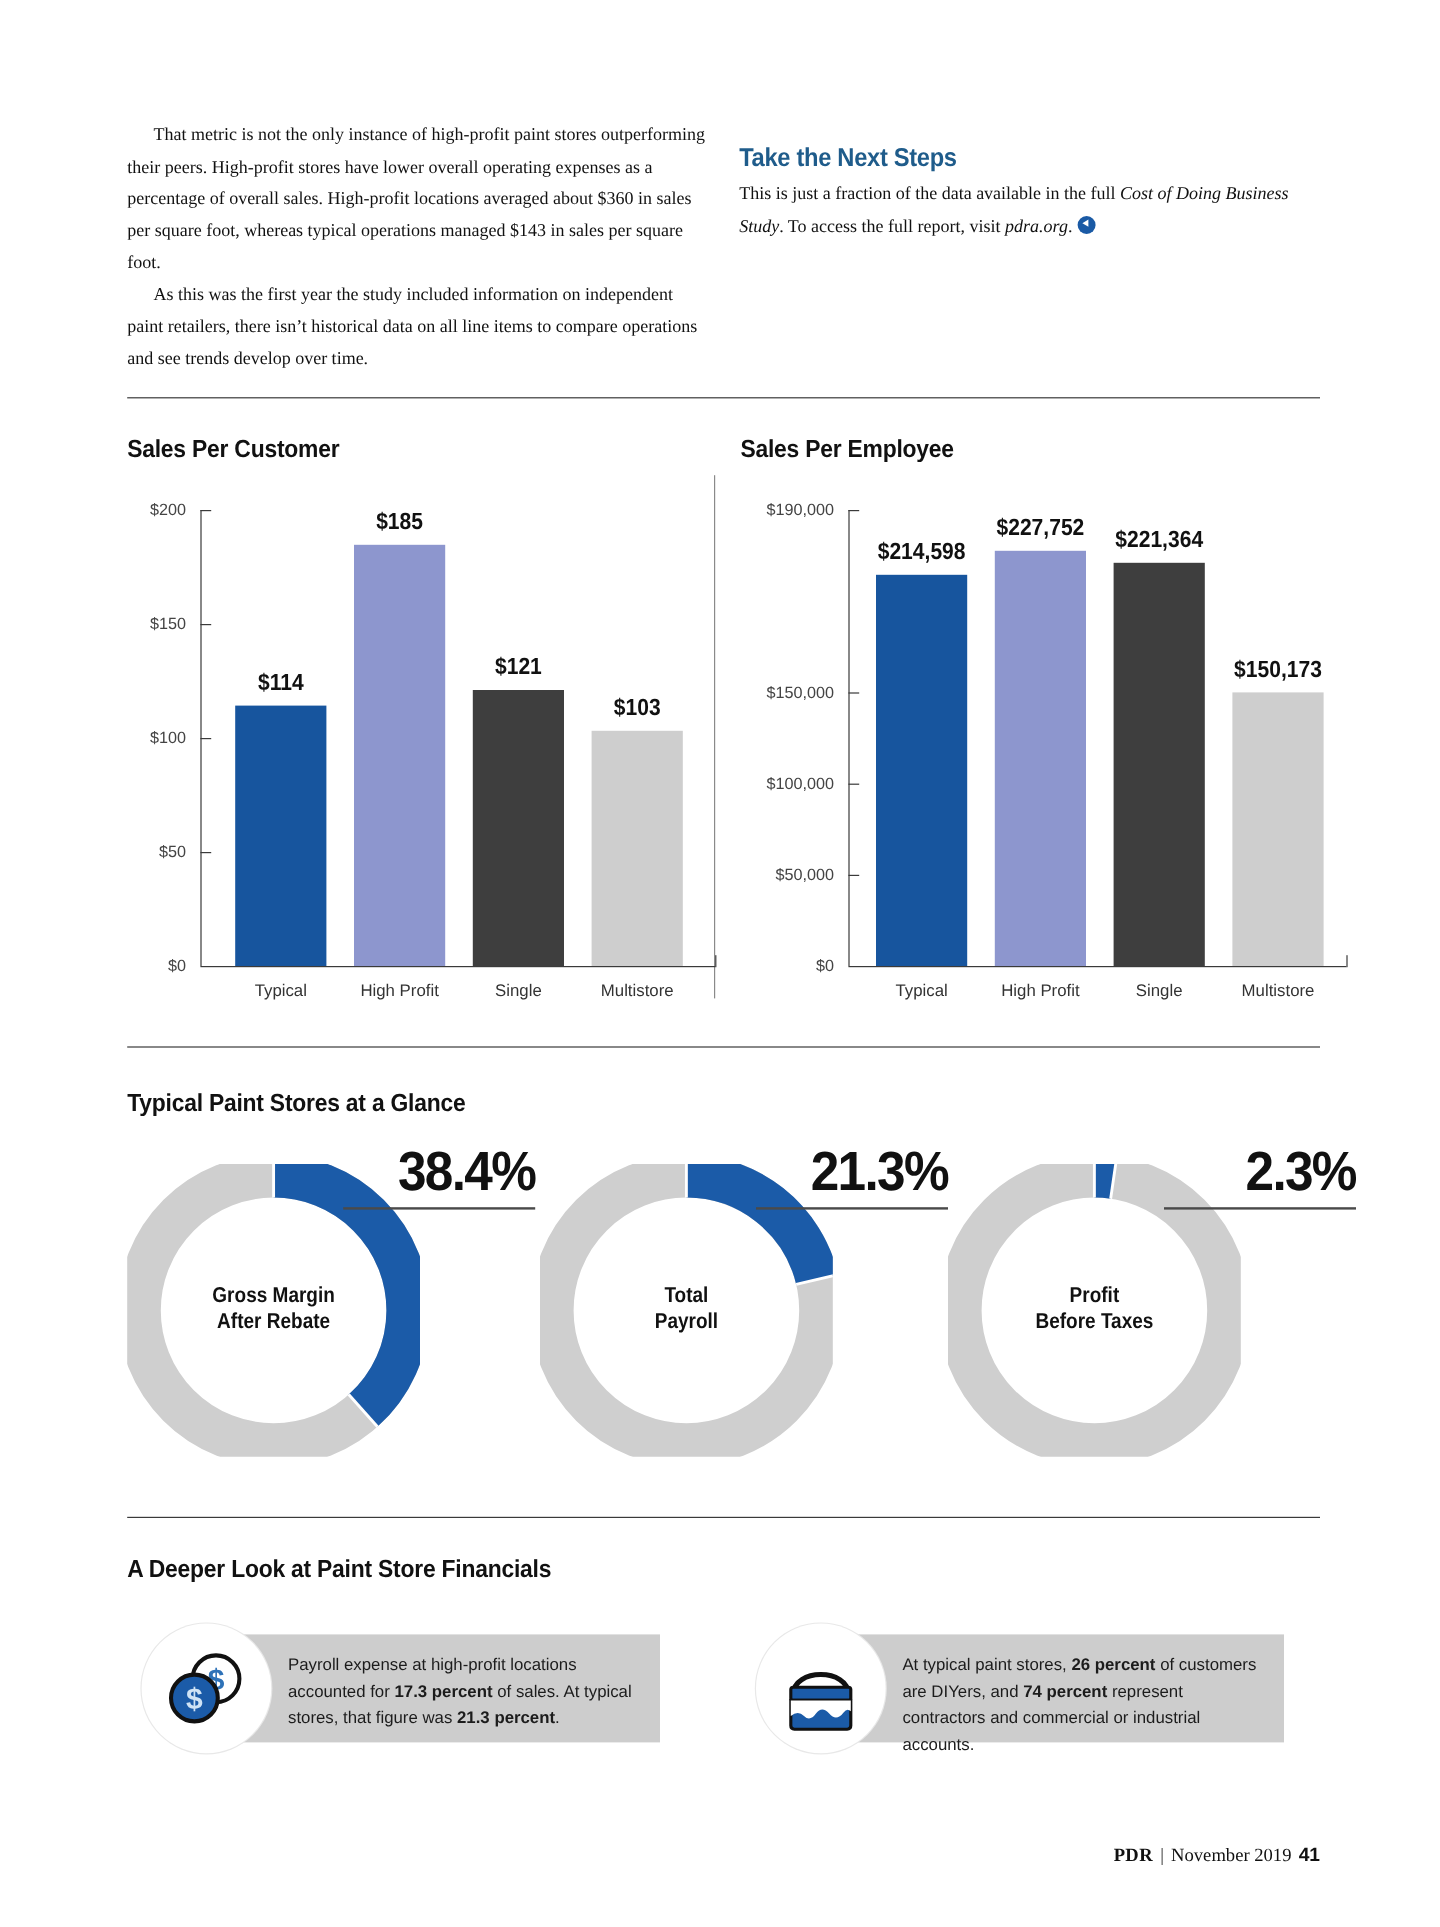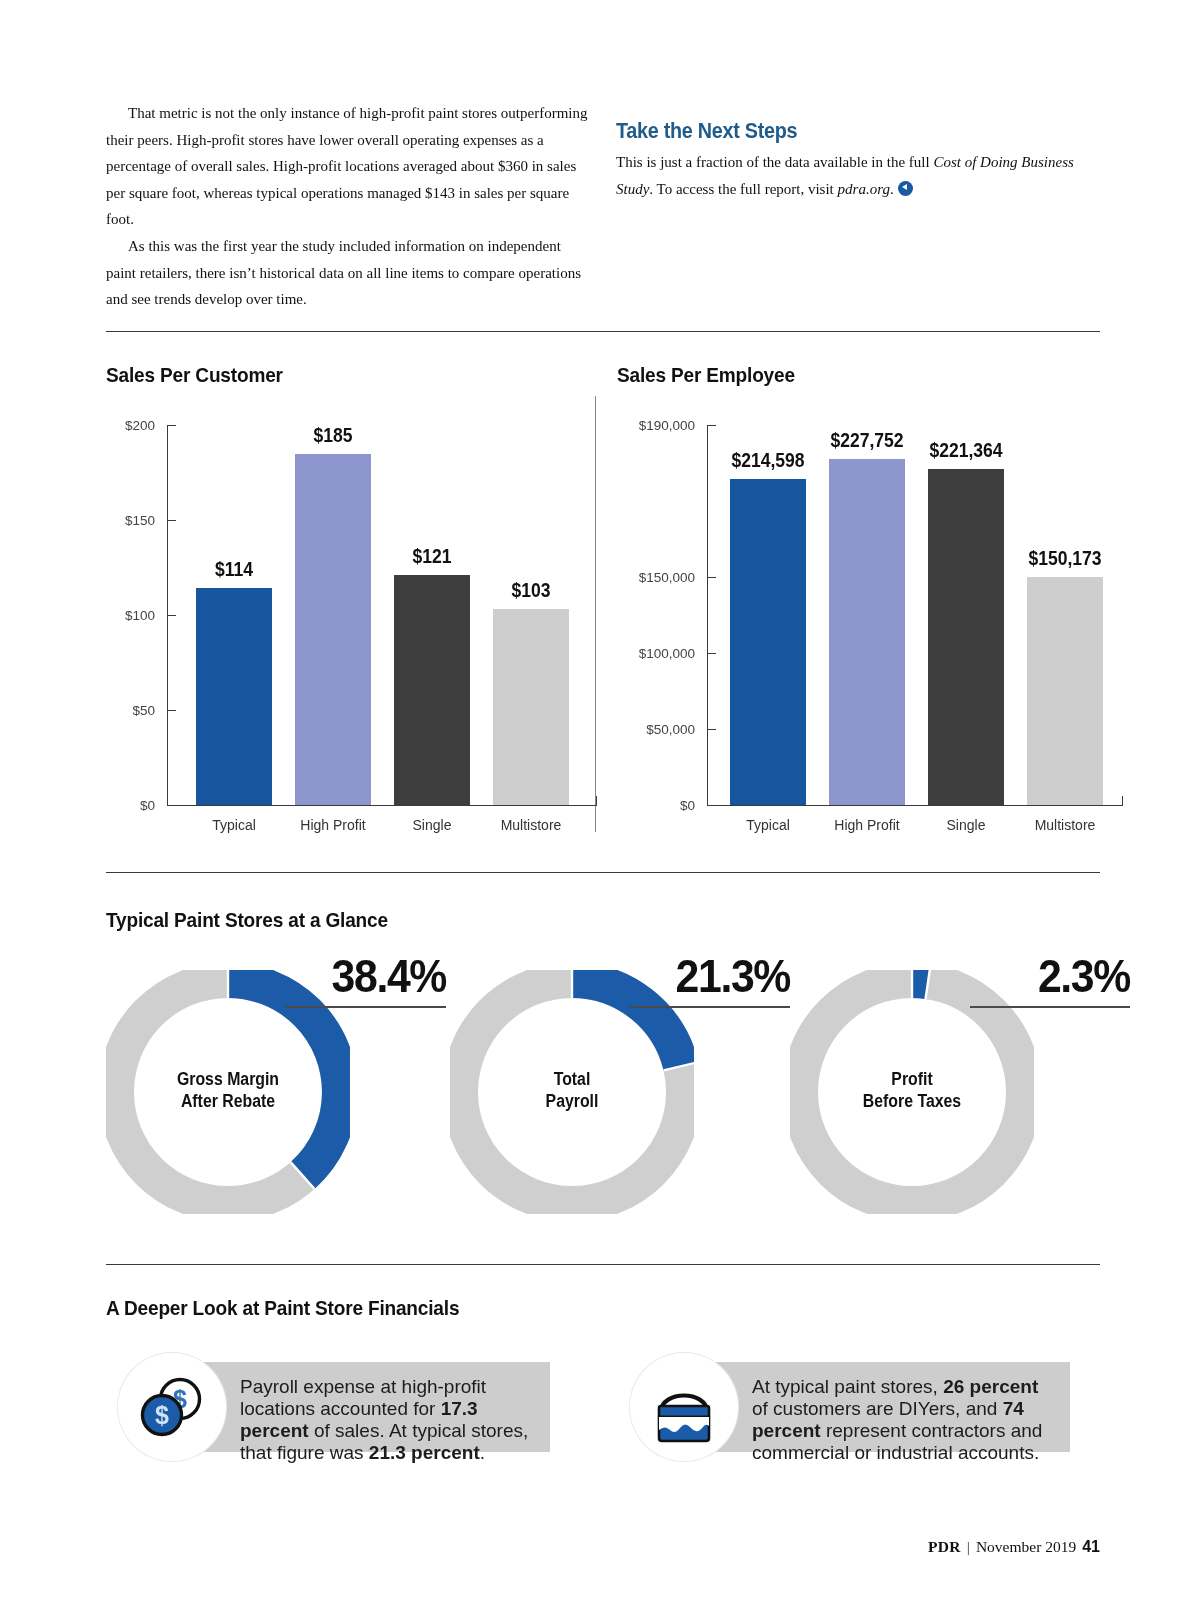--- a/index.html
+++ b/index.html
@@ -139,21 +139,21 @@
   }
   .infobox .circle {
     position:absolute; left:0; top:-9px;
     width:108px; height:108px; border-radius:50%;
     background:#fff; box-shadow:0 0 0 1px #e8e8e8;
     display:flex; align-items:center; justify-content:center;
   }
   .infobox .txt {
     position:absolute; left:122px; top:14px; right:18px;
     font-family:"Liberation Sans", sans-serif;
-    font-size:19px; line-height:22px; color:#1c1c1c;
+    font-size:14px; line-height:22px; color:#1c1c1c;
   }
   .infobox .txt b { font-weight:bold; }
 
   
   .footer {
     position:absolute; right:100px; top:1538px;
     font-family:"Liberation Serif", serif;
     font-size:15.5px; color:#111;
     display:flex; align-items:baseline; gap:6px;
   }

